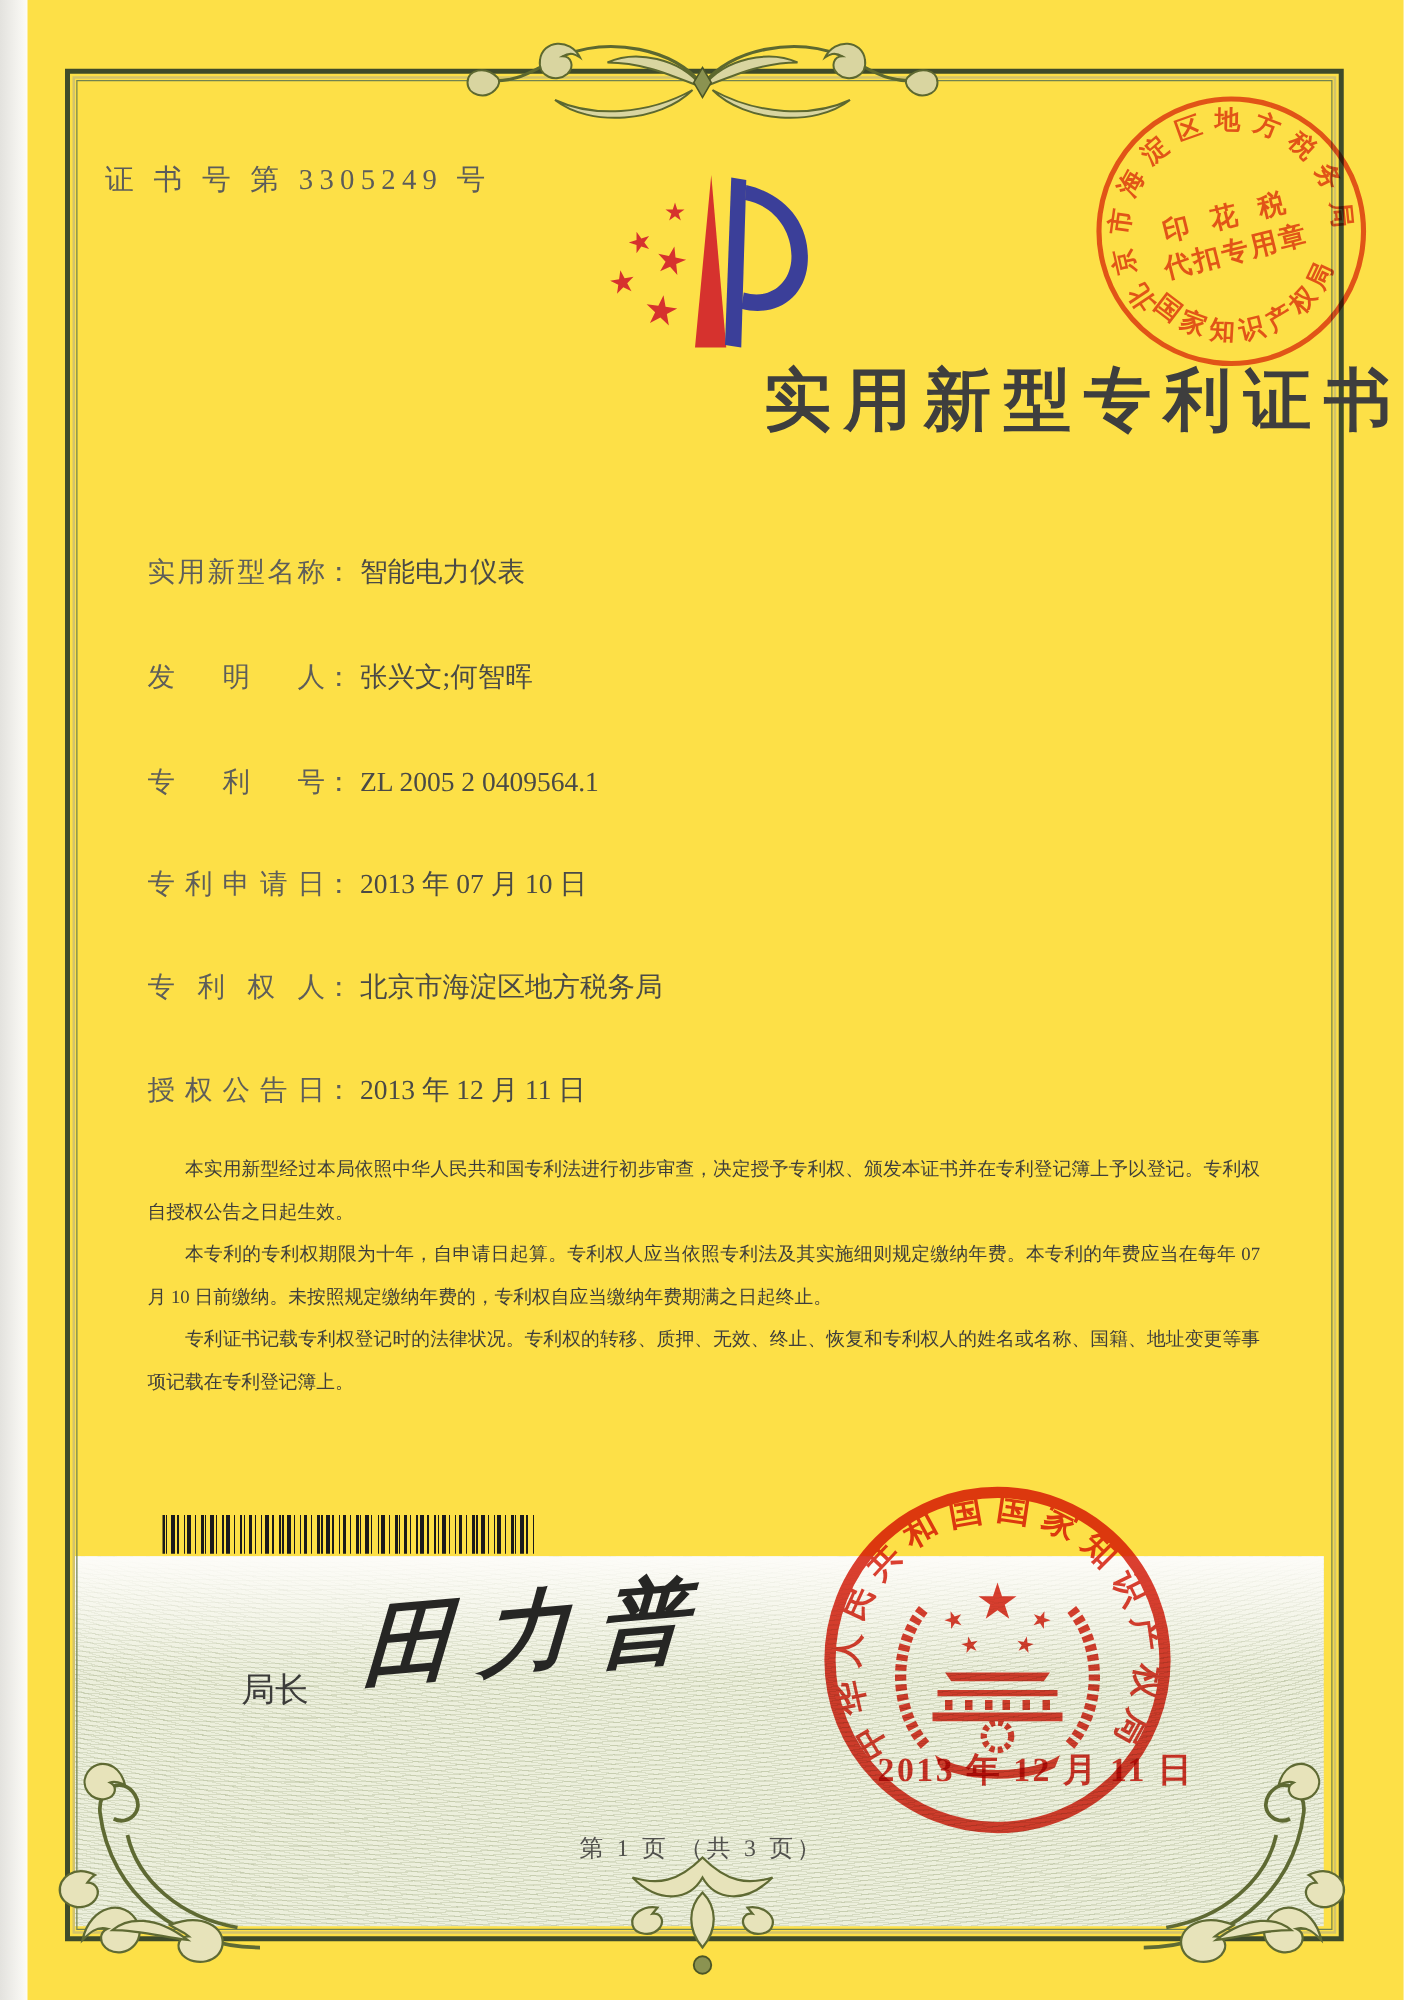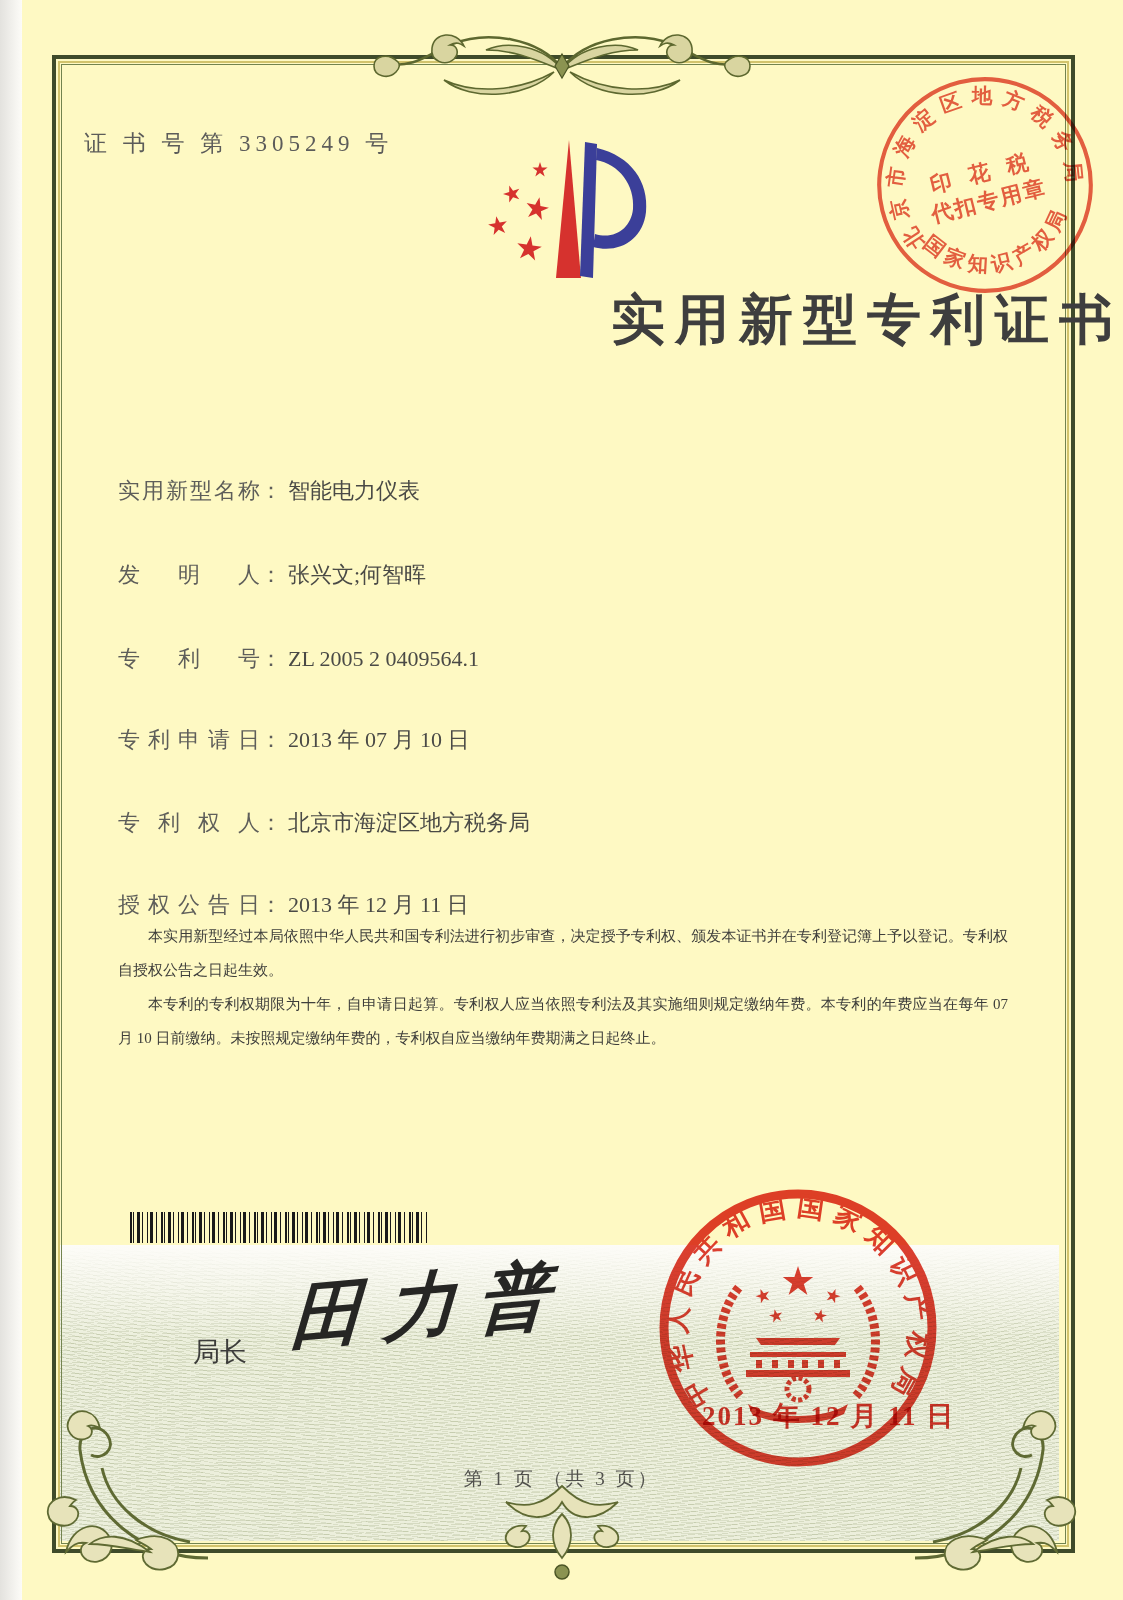--- a/index.html
+++ b/index.html
@@ -1,18 +1,18 @@
 <!DOCTYPE html>
 <html><head>
 <meta charset="utf-8">
 <style>
   html,body{margin:0;padding:0;background:#ffffff;}
   .page{
     position:relative;width:1123px;height:1600px;overflow:hidden;
-    background:#fef9c3;
+    background:#fde047;
     font-family:"Liberation Serif","DejaVu Serif",serif;
   }
   .scan-edge{position:absolute;left:0;top:0;bottom:0;width:22px;
     background:linear-gradient(90deg,#e3e2de,#fdfcf8);}
   
   .frame{position:absolute;left:52px;top:55px;width:1015px;height:1490px;
     border:4px solid #3f4b2a;z-index:2;pointer-events:none;}
   .frame-g{position:absolute;inset:2px;border:2px solid #d2c36c;}
   .frame-t{position:absolute;inset:1px;border:1px solid #72834f;}
   
@@ -26,21 +26,21 @@
   
   .cert-no{position:absolute;left:84px;top:128px;font-size:23px;letter-spacing:5px;
     color:#5c5c5a;z-index:4;}
   .logo{position:absolute;left:452px;top:130px;width:200px;height:160px;z-index:4;}
   .doc-title{position:absolute;left:0;top:284px;width:1123px;text-align:right;
     font-size:54px;font-weight:700;letter-spacing:10px;color:#3e3e3e;z-index:4;}
   
   .tax-stamp{position:absolute;left:872px;top:72px;width:226px;height:226px;z-index:5;
     transform:rotate(-14deg);opacity:.88;mix-blend-mode:multiply;}
   
-  .field{position:absolute;left:118px;font-size:22px;color:#53534f;z-index:4;white-space:nowrap;margin-top:33px;}
+  .field{position:absolute;left:118px;font-size:22px;color:#53534f;z-index:4;white-space:nowrap;}
   .field .lab{display:inline-block;width:142px;text-align:justify;text-align-last:justify;color:#5e5e5a;}
   .field .col{color:#5e5e5a;}
   .field .val{color:#4a4a46;margin-left:6px;}
   
   .bodytext{position:absolute;left:118px;top:919px;width:890px;z-index:4;}
   .bodytext p{margin:0;text-indent:2em;font-size:15px;line-height:34px;
     text-align:justify;color:#3e3e3b;}
   
   .barcode{position:absolute;left:130px;top:1212px;width:298px;height:31px;z-index:4;
     background:repeating-linear-gradient(90deg,
@@ -196,20 +196,21 @@
   <div class="field" style="top:775px">
     <span class="lab">专 利 权 人</span><span class="col">：</span><span class="val">北京市海淀区地方税务局</span>
   </div>
   <div class="field" style="top:857px">
     <span class="lab">授权公告日</span><span class="col">：</span><span class="val">2013 年 12 月 11 日</span>
   </div>
 
   <div class="bodytext">
     <p>本实用新型经过本局依照中华人民共和国专利法进行初步审查，决定授予专利权、颁发本证书并在专利登记簿上予以登记。专利权自授权公告之日起生效。</p>
     <p>本专利的专利权期限为十年，自申请日起算。专利权人应当依照专利法及其实施细则规定缴纳年费。本专利的年费应当在每年 07 月 10 日前缴纳。未按照规定缴纳年费的，专利权自应当缴纳年费期满之日起终止。</p>
+    <p>专利证书记载专利权登记时的法律状况。专利权的转移、质押、无效、终止、恢复和专利权人的姓名或名称、国籍、地址变更等事项记载在专利登记簿上。</p>
   </div>
 
   <div class="barcode"></div>
 
   <div class="sig-title">局长</div>
   <div class="sig-name">田力普</div>
 
   <svg class="seal" viewBox="0 0 292 292">
     <circle cx="146" cy="146" r="134" fill="none" stroke="#dd3526" stroke-width="9"></circle>
     <defs>

